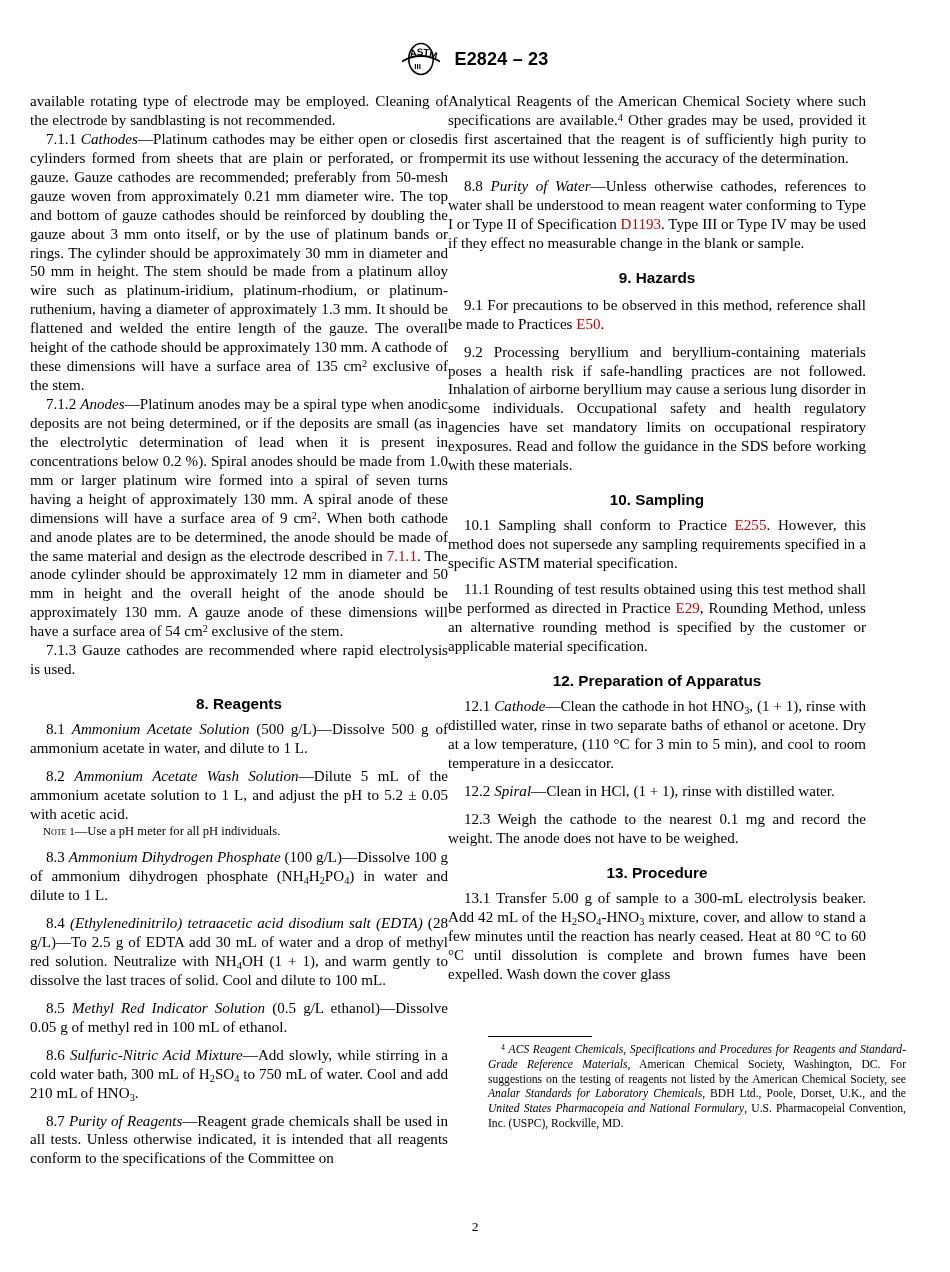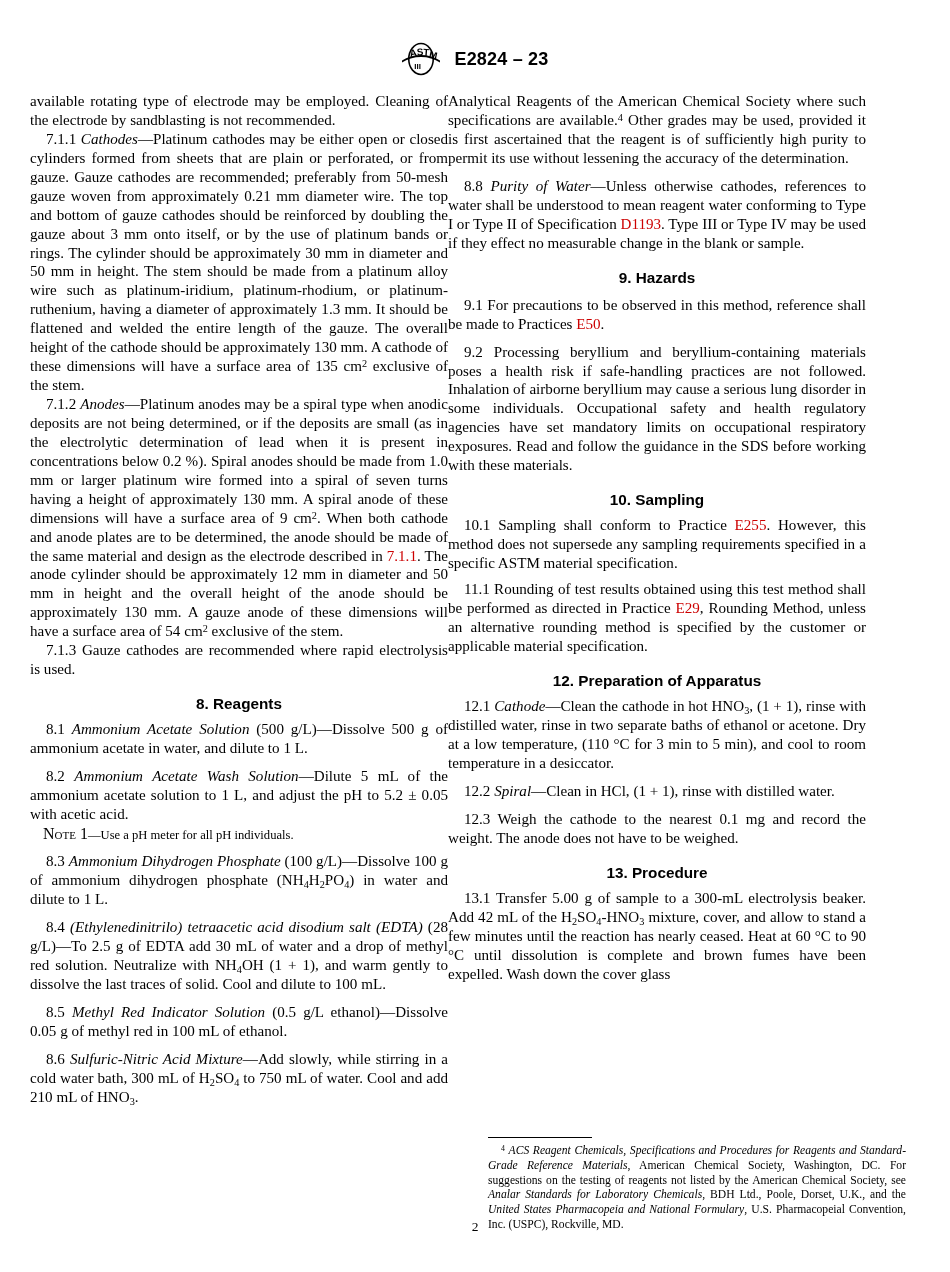--- a/index.html
+++ b/index.html
@@ -90,30 +90,30 @@
   .lnk { color: #CC0000; }
   .note {
     font-size: 12.6px;
     line-height: 1.22;
     margin: 4px 0 0 0;
     text-indent: 13px;
     text-align: justify;
   }
   .smallcaps {
     font-variant: small-caps;
-    font-size: 16px;
+    font-size: 11px;
   }
   sub { font-size: 0.68em; line-height: 0; vertical-align: -0.28em; }
   sup { font-size: 0.68em; line-height: 0; vertical-align: 0.42em; }
 
   
   .footnote-wrap {
     position: absolute;
     left: 488px;
-    top: 1137px;
+    top: 1036px;
     width: 418px;
   }
   .footnote-rule {
     width: 104px;
     height: 0;
     border-top: 1.1px solid #000;
     margin: 0 0 6px 0;
   }
   .footnote {
     font-size: 11.6px;
@@ -205,20 +205,24 @@
       <p class="para">
         <span>8.5</span>
         <span> </span><span class="it">Methyl Red Indicator Solution</span><span> (0.5 g/L ethanol)—Dissolve 0.05 g of methyl red in 100 mL of ethanol.</span>
       </p>
 
       <p class="para">
         <span>8.6</span>
         <span> </span><span class="it">Sulfuric-Nitric Acid Mixture</span><span>—Add slowly, while stirring in a cold water bath, 300 mL of H</span><sub>2</sub><span>SO</span><sub>4</sub><span> to 750 mL of water. Cool and add 210 mL of HNO</span><sub>3</sub><span>.</span>
       </p>
 
+      <p class="para">
+        <span>8.7</span>
+        <span> </span><span class="it">Purity of Reagents</span><span>—Reagent grade chemicals shall be used in all tests. Unless otherwise indicated, it is intended that all reagents conform to the specifications of the Committee on</span>
+      </p>
 
     </div>
 
     <div class="col">
 
       <p class="cont">
         <span>Analytical Reagents of the American Chemical Society where such specifications are available.</span><sup>4</sup><span> Other grades may be used, provided it is first ascertained that the reagent is of sufficiently high purity to permit its use without lessening the accuracy of the determination.</span>
       </p>
 
       <p class="para">
@@ -259,21 +263,21 @@
         <span> </span><span class="it">Spiral</span><span>—Clean in HCl, (1 + 1), rinse with distilled water.</span>
       </p>
 
       <p class="para">
         <span>12.3</span><span> Weigh the cathode to the nearest 0.1 mg and record the weight. The anode does not have to be weighed.</span>
       </p>
 
       <h2 class="sec">13.  Procedure</h2>
 
       <p class="para" style="margin-top:7px">
-        <span>13.1</span><span> Transfer 5.00 g of sample to a 300-mL electrolysis beaker. Add 42 mL of the H</span><sub>2</sub><span>SO</span><sub>4</sub><span>-HNO</span><sub>3</sub><span> mixture, cover, and allow to stand a few minutes until the reaction has nearly ceased. Heat at 60 °C to 90 °C until dissolution is complete and brown fumes have been expelled. Wash down the cover glass</span>
+        <span>13.1</span><span> Transfer 5.00 g of sample to a 300-mL electrolysis beaker. Add 42 mL of the H</span><sub>2</sub><span>SO</span><sub>4</sub><span>-HNO</span><sub>3</sub><span> mixture, cover, and allow to stand a few minutes until the reaction has nearly ceased. Heat at 80 °C to 60 °C until dissolution is complete and brown fumes have been expelled. Wash down the cover glass</span>
       </p>
 
     </div>
   </div>
 
   <div class="footnote-wrap">
     <div class="footnote-rule"></div>
     <p class="footnote">
       <sup>4</sup><span> </span><span class="it">ACS Reagent Chemicals, Specifications and Procedures for Reagents and Standard-Grade Reference Materials</span><span>, American Chemical Society, Washington, DC. For suggestions on the testing of reagents not listed by the American Chemical Society, see </span><span class="it">Analar Standards for Laboratory Chemicals</span><span>, BDH Ltd., Poole, Dorset, U.K., and the </span><span class="it">United States Pharmacopeia and National Formulary</span><span>, U.S. Pharmacopeial Convention, Inc. (USPC), Rockville, MD.</span>
     </p>

